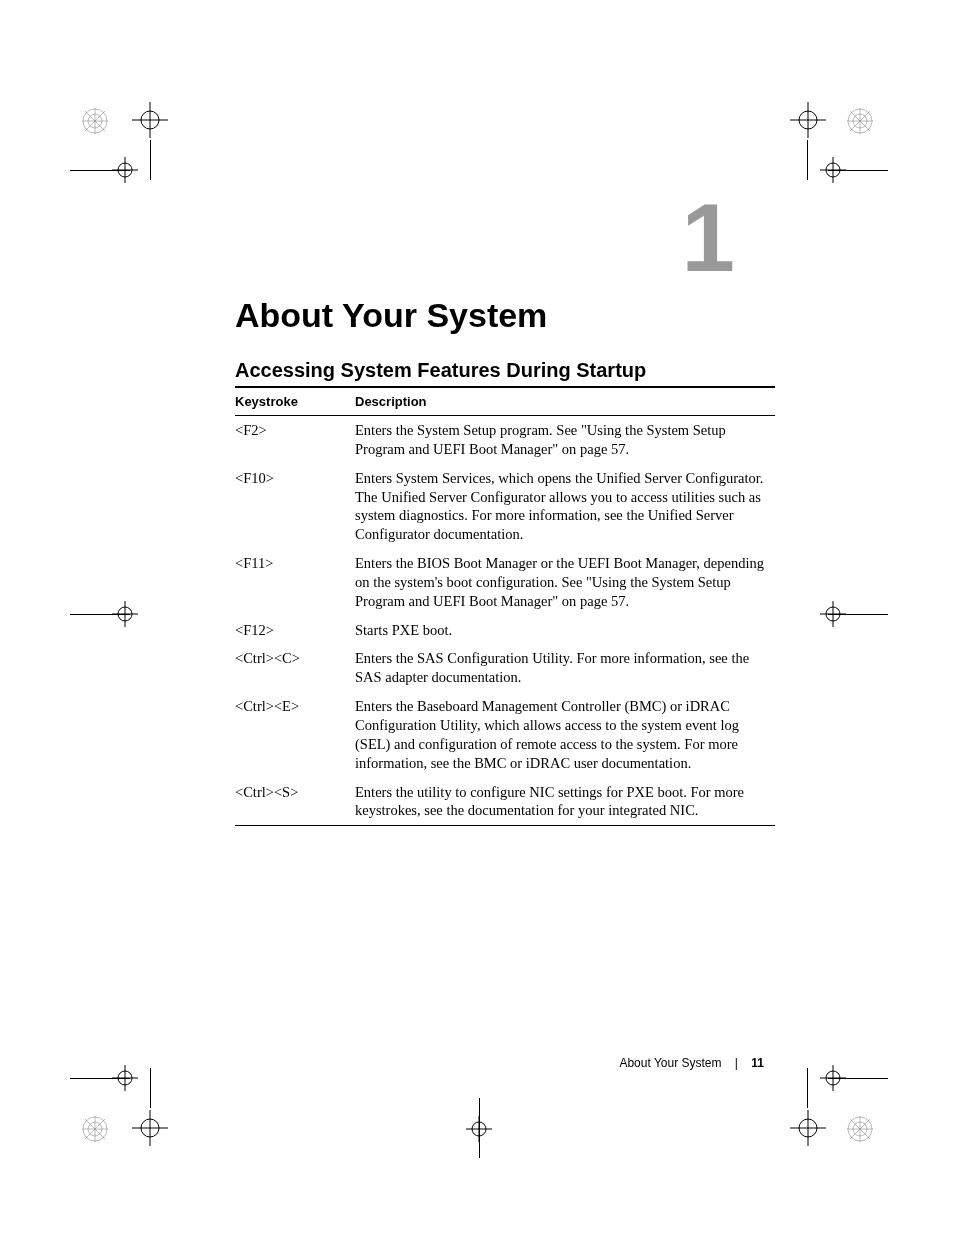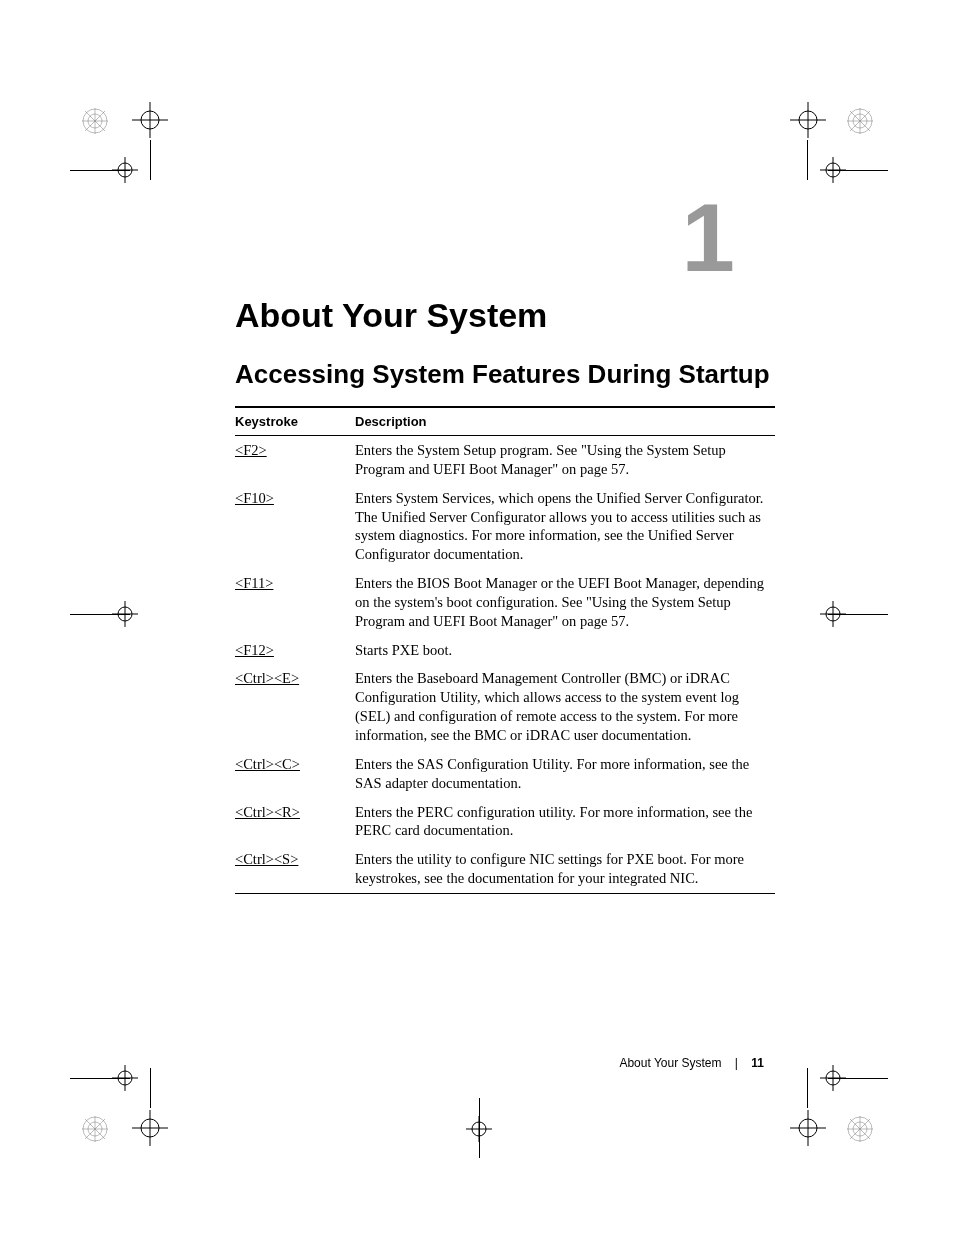--- a/index.html
+++ b/index.html
@@ -36,23 +36,23 @@
     padding-right: 40px;
   }
   .main-title {
     font-family: Arial, Helvetica, sans-serif;
     font-size: 34px;
     font-weight: bold;
     margin: 20px 0 24px 0;
   }
   .section-title {
     font-family: Arial, Helvetica, sans-serif;
-    font-size: 26px;
+    font-size: 20px;
     font-weight: bold;
-    margin: 10px 0 16px 0;
+    margin: 10px 0 4px 0;
   }
   .intro {
     font-size: 15px;
     margin: 0 0 24px 0;
     line-height: 1.35;
     font-family: Georgia, 'Times New Roman', serif;
   }
   table.key-table {
     border-collapse: collapse;
     width: 100%;
@@ -71,21 +71,20 @@
   }
   table.key-table td {
     vertical-align: top;
     padding: 5px 10px 5px 0;
     line-height: 1.3;
     font-family: Georgia, 'Times New Roman', serif;
   }
   table.key-table td.keystroke {
     width: 110px;
     white-space: nowrap;
-    text-decoration: underline;
   }
   table.key-table tbody tr:last-child td {
   }
   table.key-table tbody {
     border-bottom: 1.5px solid #000;
   }
   .footer {
     position: absolute;
     right: 190px;
     bottom: 165px;
@@ -289,30 +288,26 @@
         </tr>
         <tr>
           <td class="keystroke">&lt;F11&gt;</td>
           <td>Enters the BIOS Boot Manager or the UEFI Boot Manager, depending on the system's boot configuration. See "Using the System Setup Program and UEFI Boot Manager" on page 57.</td>
         </tr>
         <tr>
           <td class="keystroke">&lt;F12&gt;</td>
           <td>Starts PXE boot.</td>
         </tr>
         <tr>
+          <td class="keystroke">&lt;Ctrl&gt;&lt;C&gt;</td>
+          <td>Enters the SAS Configuration Utility. For more information, see the SAS adapter documentation.</td>
+        </tr>
+        <tr>
           <td class="keystroke">&lt;Ctrl&gt;&lt;E&gt;</td>
           <td>Enters the Baseboard Management Controller (BMC) or iDRAC Configuration Utility, which allows access to the system event log (SEL) and configuration of remote access to the system. For more information, see the BMC or iDRAC user documentation.</td>
-        </tr>
-        <tr>
-          <td class="keystroke">&lt;Ctrl&gt;&lt;C&gt;</td>
-          <td>Enters the SAS Configuration Utility. For more information, see the SAS adapter documentation.</td>
-        </tr>
-        <tr>
-          <td class="keystroke">&lt;Ctrl&gt;&lt;R&gt;</td>
-          <td>Enters the PERC configuration utility. For more information, see the PERC card documentation.</td>
         </tr>
         <tr>
           <td class="keystroke">&lt;Ctrl&gt;&lt;S&gt;</td>
           <td>Enters the utility to configure NIC settings for PXE boot. For more keystrokes, see the documentation for your integrated NIC.</td>
         </tr>
       </tbody>
     </table>
   </div>
 
   <div class="footer">

